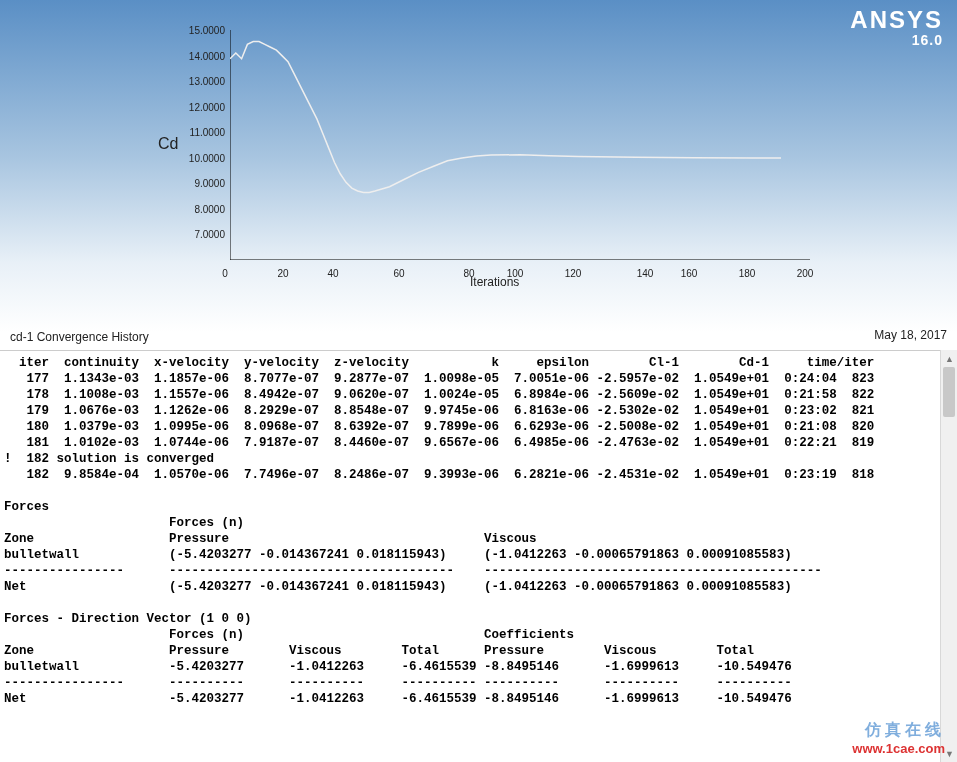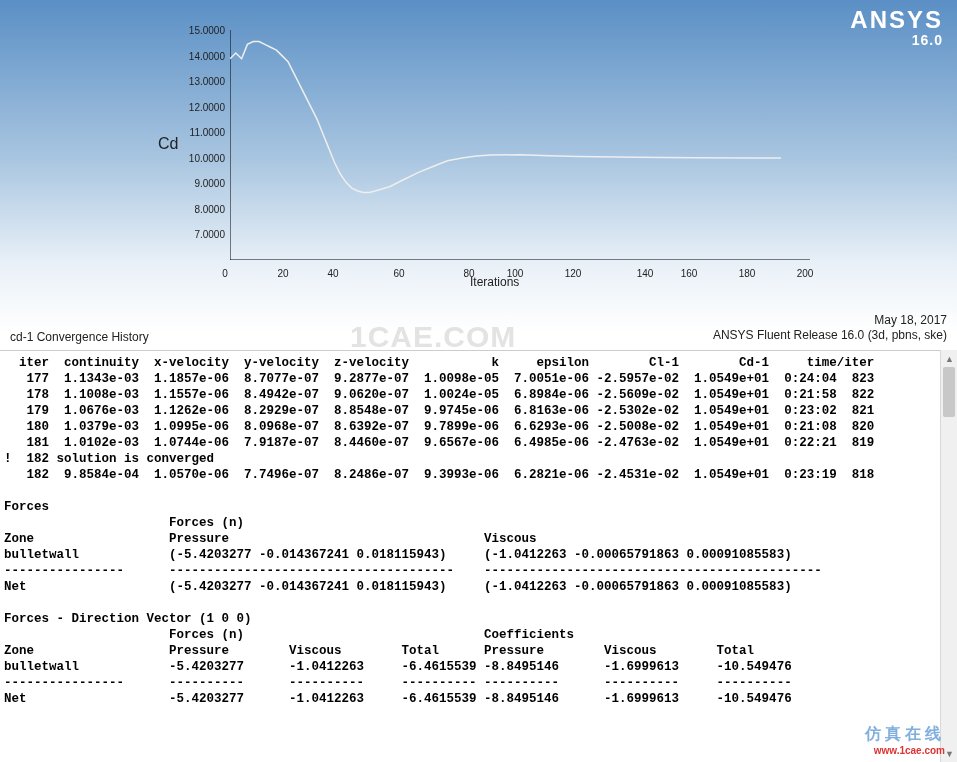--- a/index.html
+++ b/index.html
@@ -113,21 +113,21 @@
     color:#777; font-size:9px;
   }
   .scroll-track { position:absolute; top:17px; bottom:17px; left:0; right:0; }
   .scroll-thumb { position:absolute; left:2px; right:2px; top:0; height:50px; background:#c8c8c8; border-radius:2px; }
   .scroll-btn.bottom { position:absolute; bottom:0; }
   .wm-bottom {
     position:absolute; right:12px; bottom:6px; text-align:right;
     font-family: Arial, sans-serif; font-weight:bold;
   }
   .wm-bottom .l1 { color:#6aa0d8; font-size:16px; letter-spacing:4px; opacity:0.85;margin-left:16px; }
-  .wm-bottom .l2 { color:#d33; font-size:10px; }
+  .wm-bottom .l2 { color:#d33; font-size:13px; }
 </style>
 </head>
 <body>
 
 <div class="chart-area">
   <div class="logo">
     <div class="brand">ANSYS</div>
     <div class="ver">16.0</div>
   </div>
 
@@ -181,27 +181,25 @@
         <line x1="290" y1="230" x2="290" y2="234"></line>
         <line x1="348" y1="230" x2="348" y2="234"></line>
         <line x1="406" y1="230" x2="406" y2="234"></line>
         <line x1="464" y1="230" x2="464" y2="234"></line>
         <line x1="522" y1="230" x2="522" y2="234"></line>
         <line x1="580" y1="230" x2="580" y2="234"></line>
       </g>
     <polyline id="plot-line" fill="none" stroke="#eee" stroke-width="1.5" points="0,28.75 5.8,23.00000000000002 11.6,28.75 17.4,14.375 23.2,11.50000000000001 29,11.50000000000001 34.8,14.375 40.6,17.24999999999999 46.4,20.12499999999998 52.199999999999996,25.87500000000001 58,31.62499999999999 63.8,43.125 69.6,54.62500000000001 75.4,66.12500000000001 81.2,77.62499999999999 87,89.12499999999999 92.8,103.49999999999999 98.60000000000001,117.87499999999999 104.39999999999999,132.25 110.2,143.75 116,152.37500000000003 121.8,158.125 127.6,161 133.4,162.4375 139.2,162.4375 145,161 159.5,156.68749999999997 174,149.49999999999997 188.5,142.31249999999997 203,136.5625 217.5,130.81250000000003 232,127.93749999999999 246.5,125.92500000000003 261,125.06249999999999 290,124.77499999999999 319,125.63749999999997 348,126.50000000000001 406,127.3625 464,127.64999999999999 522,127.93749999999999 551,127.93749999999999"></polyline>
   </svg>
 
-  <div class="watermark-mid">1CAE.COM</div>
 
   <div class="caption-row">
     <div class="caption-left">cd-1 Convergence History</div>
     <div class="caption-right">
       <div>May 18, 2017</div>
-      <div>ANSYS Fluent Release 16.0 (3d, pbns, ske)</div>
     </div>
   </div>
 </div>
 
 <div class="console" id="console">  iter  continuity  x-velocity  y-velocity  z-velocity           k     epsilon        Cl-1        Cd-1     time/iter
    177  1.1343e-03  1.1857e-06  8.7077e-07  9.2877e-07  1.0098e-05  7.0051e-06 -2.5957e-02  1.0549e+01  0:24:04  823
    178  1.1008e-03  1.1557e-06  8.4942e-07  9.0620e-07  1.0024e-05  6.8984e-06 -2.5609e-02  1.0549e+01  0:21:58  822
    179  1.0676e-03  1.1262e-06  8.2929e-07  8.8548e-07  9.9745e-06  6.8163e-06 -2.5302e-02  1.0549e+01  0:23:02  821
    180  1.0379e-03  1.0995e-06  8.0968e-07  8.6392e-07  9.7899e-06  6.6293e-06 -2.5008e-02  1.0549e+01  0:21:08  820
    181  1.0102e-03  1.0744e-06  7.9187e-07  8.4460e-07  9.6567e-06  6.4985e-06 -2.4763e-02  1.0549e+01  0:22:21  819

